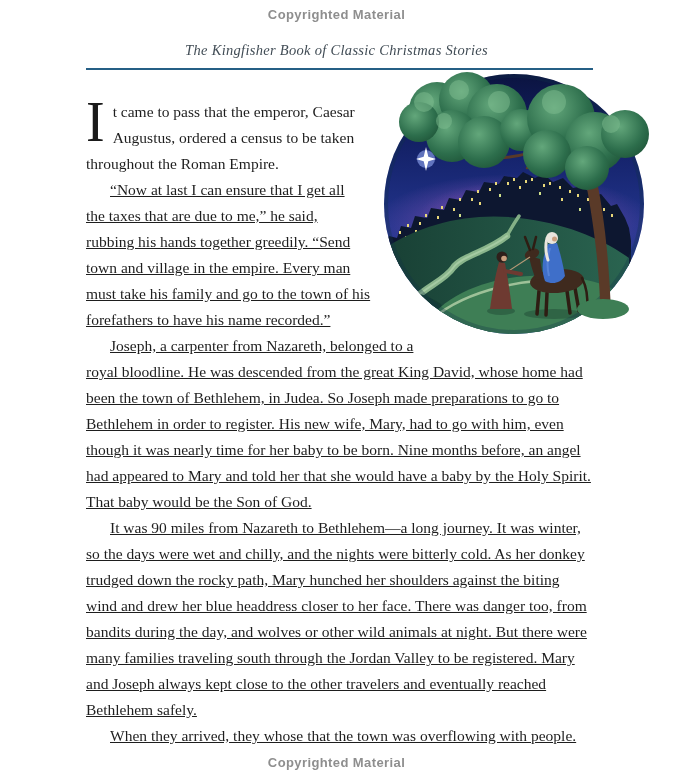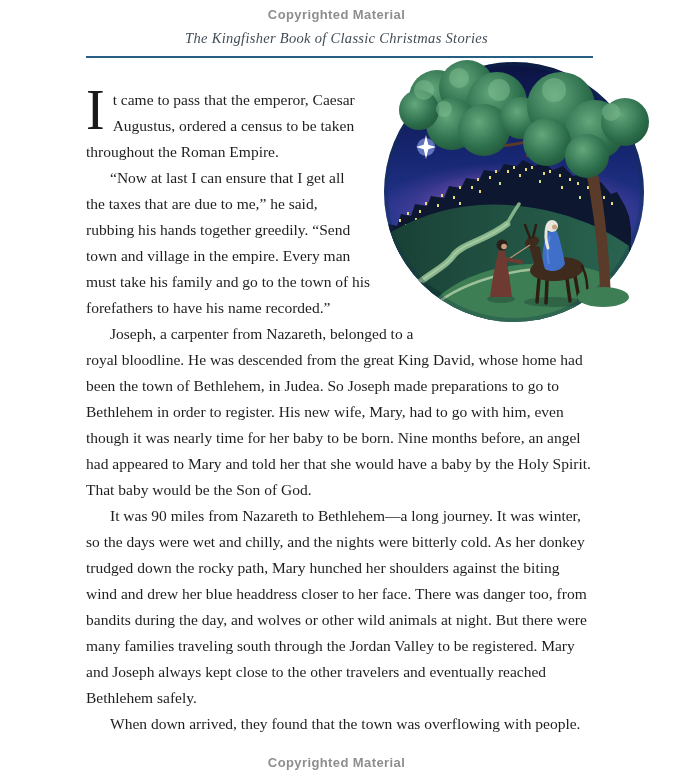--- a/index.html
+++ b/index.html
@@ -17,41 +17,41 @@
   .top-copyright{
     margin-top:7px;
     text-align:center;
     font-family:"Liberation Sans", sans-serif;
     font-size:13px;
     letter-spacing:0.4px;
     color:#8e8e8e;
     font-weight:bold;
   }
   .running-head{
-    margin-top:8px;
+    margin-top:20px;
     text-align:center;
     font-style:italic;
     font-size:14.5px;
     letter-spacing:0.3px;
     color:#414c55;
   }
   .header-rule{
     height:2px;
     background:#255f85;
     margin:9px 74px 0 80px;
   }
   .content{
     margin:0 73px 0 80px;
     padding-top:29px;
     font-size:15.5px;
     line-height:26px;
     text-align:left;
   }
   .content p{margin:0;}
-  .content p.indent{text-indent:24px;}
+  .content p.indent{text-indent:24px;text-decoration:underline;}
   .illustration-float{
     float:right;
     width:300px;height:240px;
     margin:0 -55px 10px 14px;
     shape-outside:circle(130px at 165px 105px);
     shape-margin:12px;
     position:relative;
   }
   .illustration-float svg{
     position:absolute;
@@ -268,20 +268,20 @@
             </g>
           </g>
         </g>
       </svg>
     </div>
 
     <p><span class="drop-cap">I</span><span>t came to pass that the emperor, Caesar Augustus, ordered a census to be taken throughout the Roman Empire.</span></p>
     <p class="indent">“Now at last I can ensure that I get all the taxes that are due to me,” he said, rubbing his hands together greedily. “Send town and village in the empire. Every man must take his family and go to the town of his forefathers to have his name recorded.”</p>
     <p class="indent">Joseph, a carpenter from Nazareth, belonged to a royal bloodline. He was descended from the great King David, whose home had been the town of Bethlehem, in Judea. So Joseph made preparations to go to Bethlehem in order to register. His new wife, Mary, had to go with him, even though it was nearly time for her baby to be born. Nine months before, an angel had appeared to Mary and told her that she would have a baby by the Holy Spirit. That baby would be the Son of God.</p>
     <p class="indent">It was 90 miles from Nazareth to Bethlehem—a long journey. It was winter, so the days were wet and chilly, and the nights were bitterly cold. As her donkey trudged down the rocky path, Mary hunched her shoulders against the biting wind and drew her blue headdress closer to her face. There was danger too, from bandits during the day, and wolves or other wild animals at night. But there were many families traveling south through the Jordan Valley to be registered. Mary and Joseph always kept close to the other travelers and eventually reached Bethlehem safely.</p>
-    <p class="indent">When down arrived, they found that the town was overflowing with people.</p>
+    <p class="indent">When they arrived, they whose that the town was overflowing with people.</p>
   </div>
 
   <div class="footer">
     <div class="bottom-copyright">Copyrighted Material</div>
   </div>
 
 </div>
 
 </body></html>

